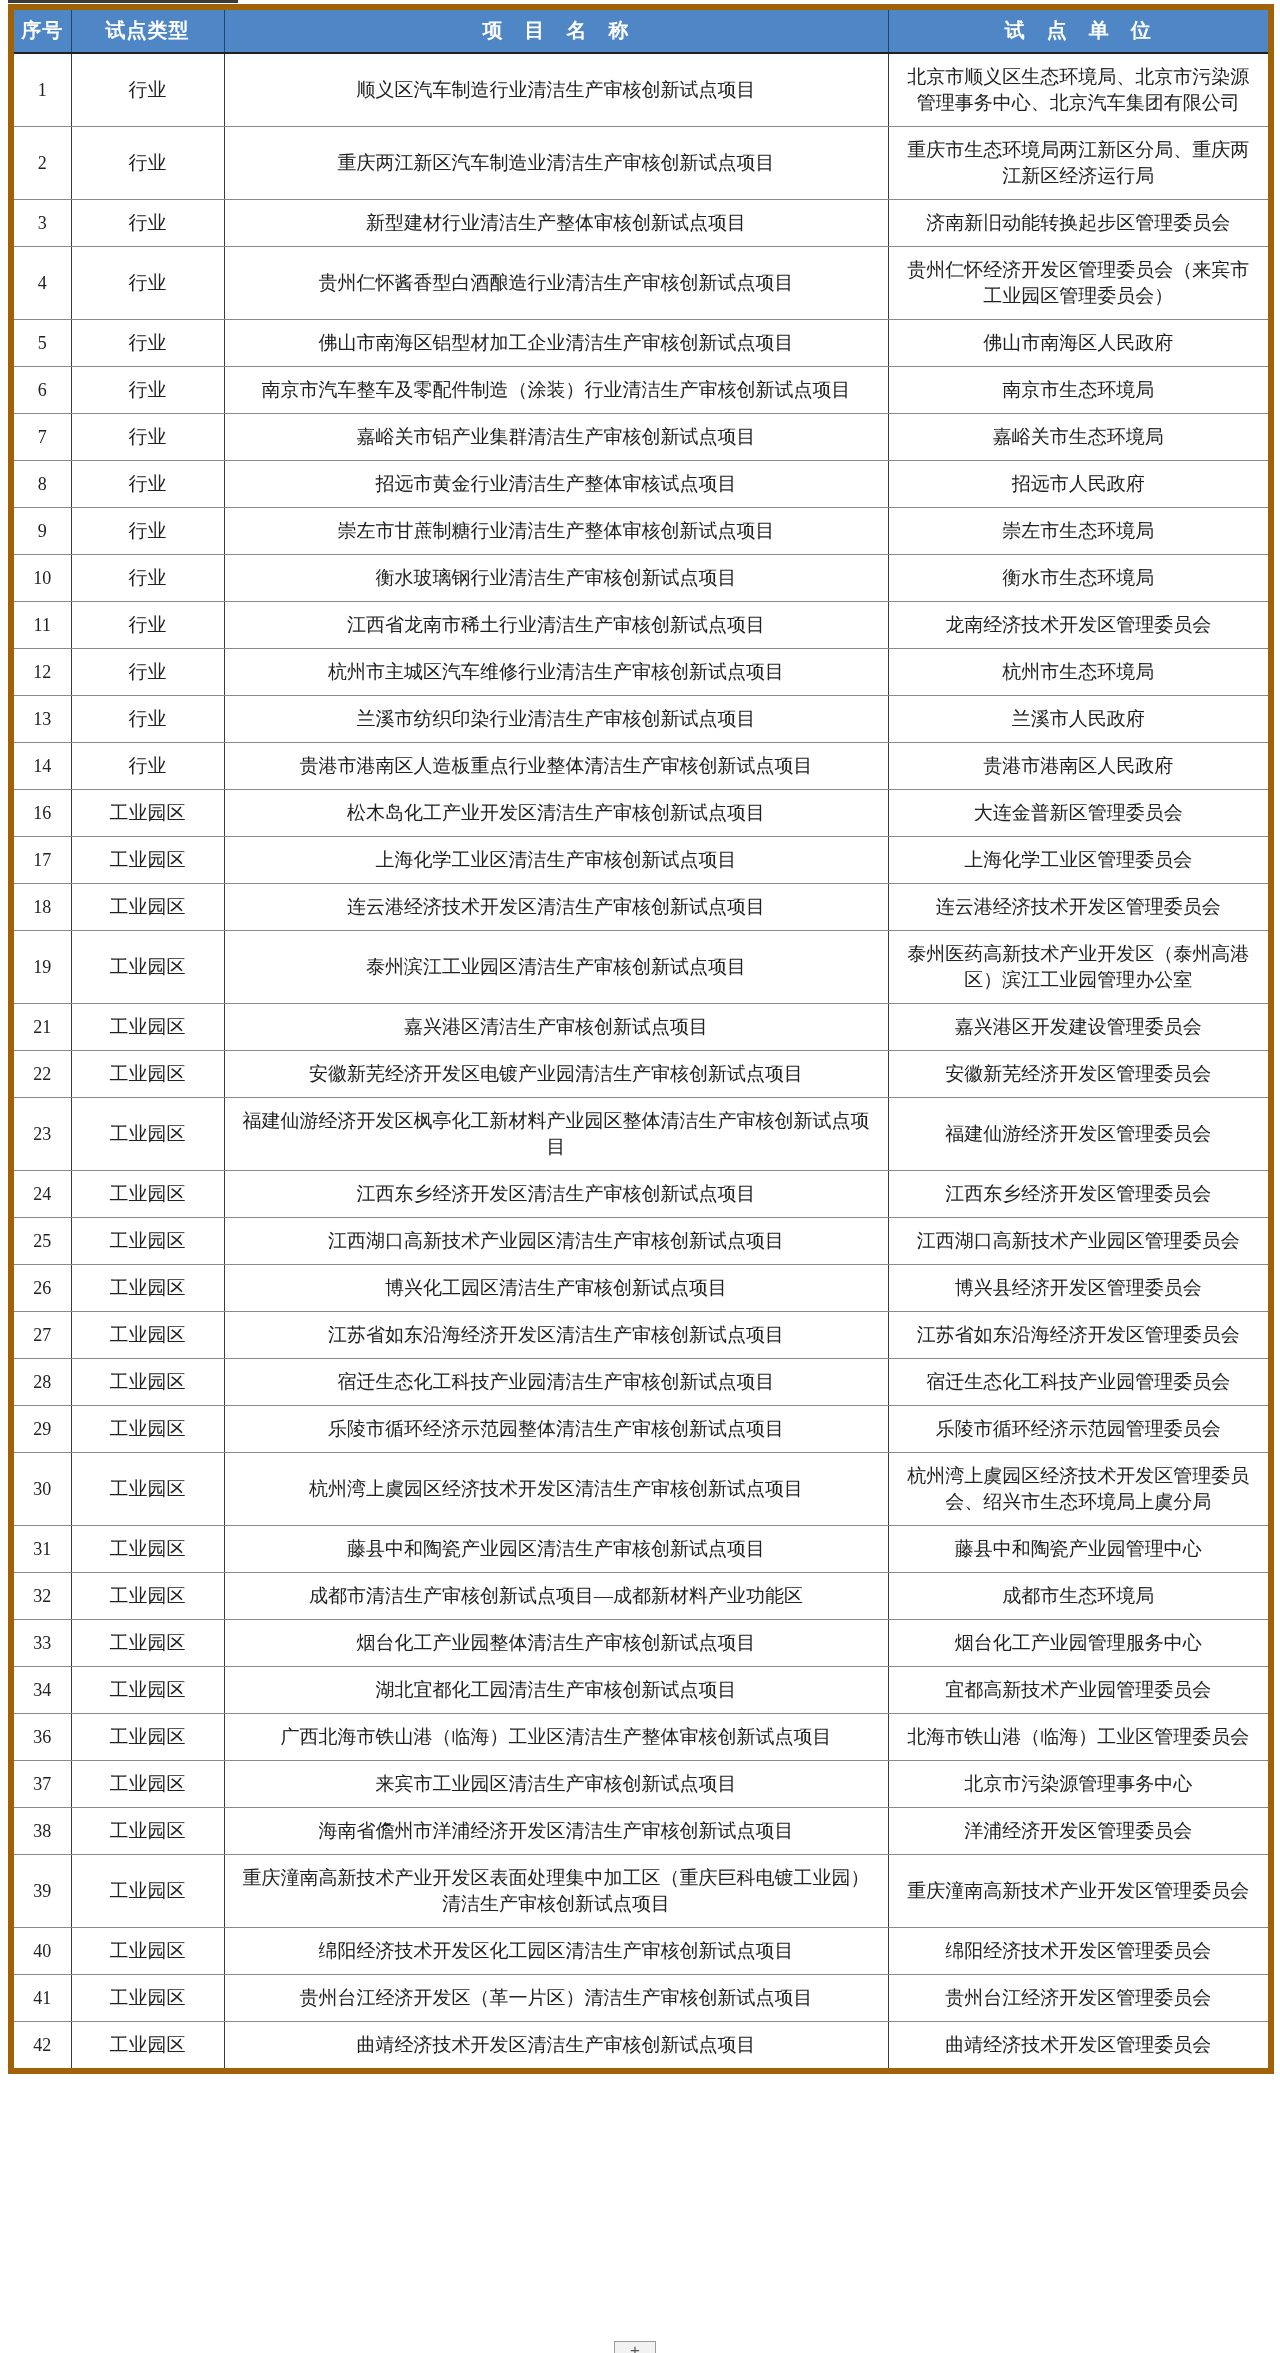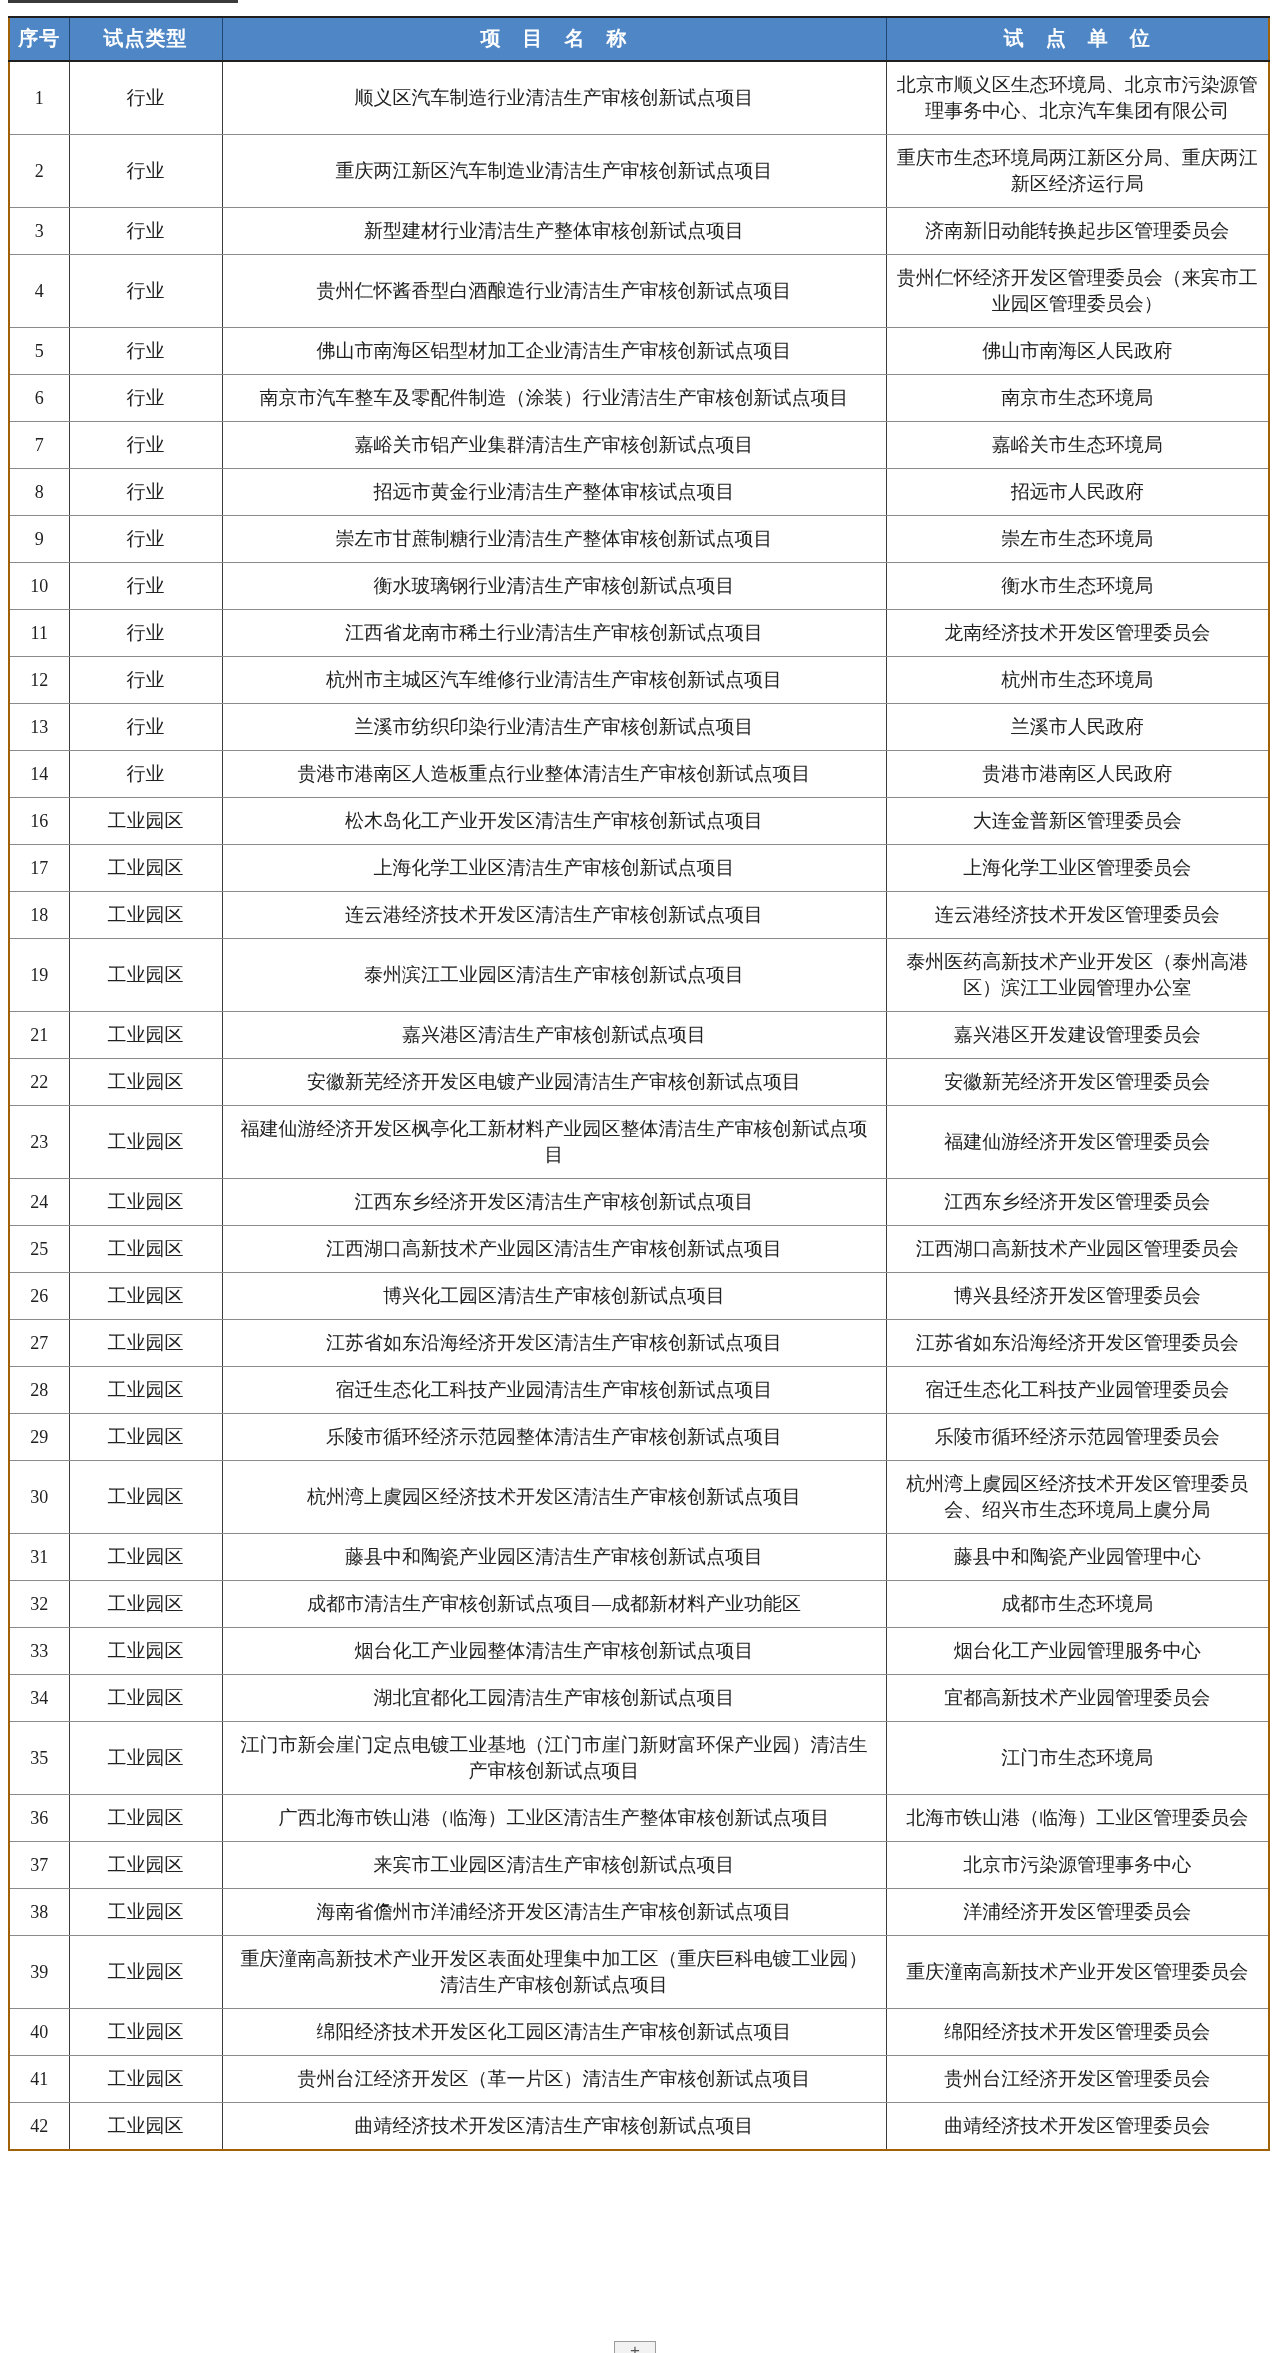--- a/index.html
+++ b/index.html
@@ -20,25 +20,25 @@
     position: absolute;
     left: 8px;
     top: 0;
     width: 230px;
     height: 3px;
     background: #3a3a3a;
   }
   table.pilot-table {
     position: absolute;
     left: 8px;
-    top: 16px;
+    top: 4px;
     width: 1260px;
     border-collapse: collapse;
     table-layout: fixed;
-    border: 2px solid #a16207;
+    border: 6px solid #a16207;
     padding-left: 8px;
   }
   col.c1 { width: 60px; }
   col.c2 { width: 153px; }
   col.c3 { width: 664px; }
   col.c4 { width: 383px; }
 
   thead th {
     background: #4f86c6;
     color: #ffffff;
@@ -328,26 +328,20 @@
     <td class="c-unit">烟台化工产业园管理服务中心</td>
   </tr>
 
   <tr>
     <td class="c-seq">34</td>
     <td class="c-type">工业园区</td>
     <td class="c-project">湖北宜都化工园清洁生产审核创新试点项目</td>
     <td class="c-unit">宜都高新技术产业园管理委员会</td>
   </tr>
 
-  <tr>
-    <td class="c-seq">35</td>
-    <td class="c-type">工业园区</td>
-    <td class="c-project">江门市新会崖门定点电镀工业基地（江门市崖门新财富环保产业园）清洁生产审核创新试点项目</td>
-    <td class="c-unit">江门市生态环境局</td>
-  </tr>
 
   <tr>
     <td class="c-seq">36</td>
     <td class="c-type">工业园区</td>
     <td class="c-project">广西北海市铁山港（临海）工业区清洁生产整体审核创新试点项目</td>
     <td class="c-unit">北海市铁山港（临海）工业区管理委员会</td>
   </tr>
 
   <tr>
     <td class="c-seq">37</td>

